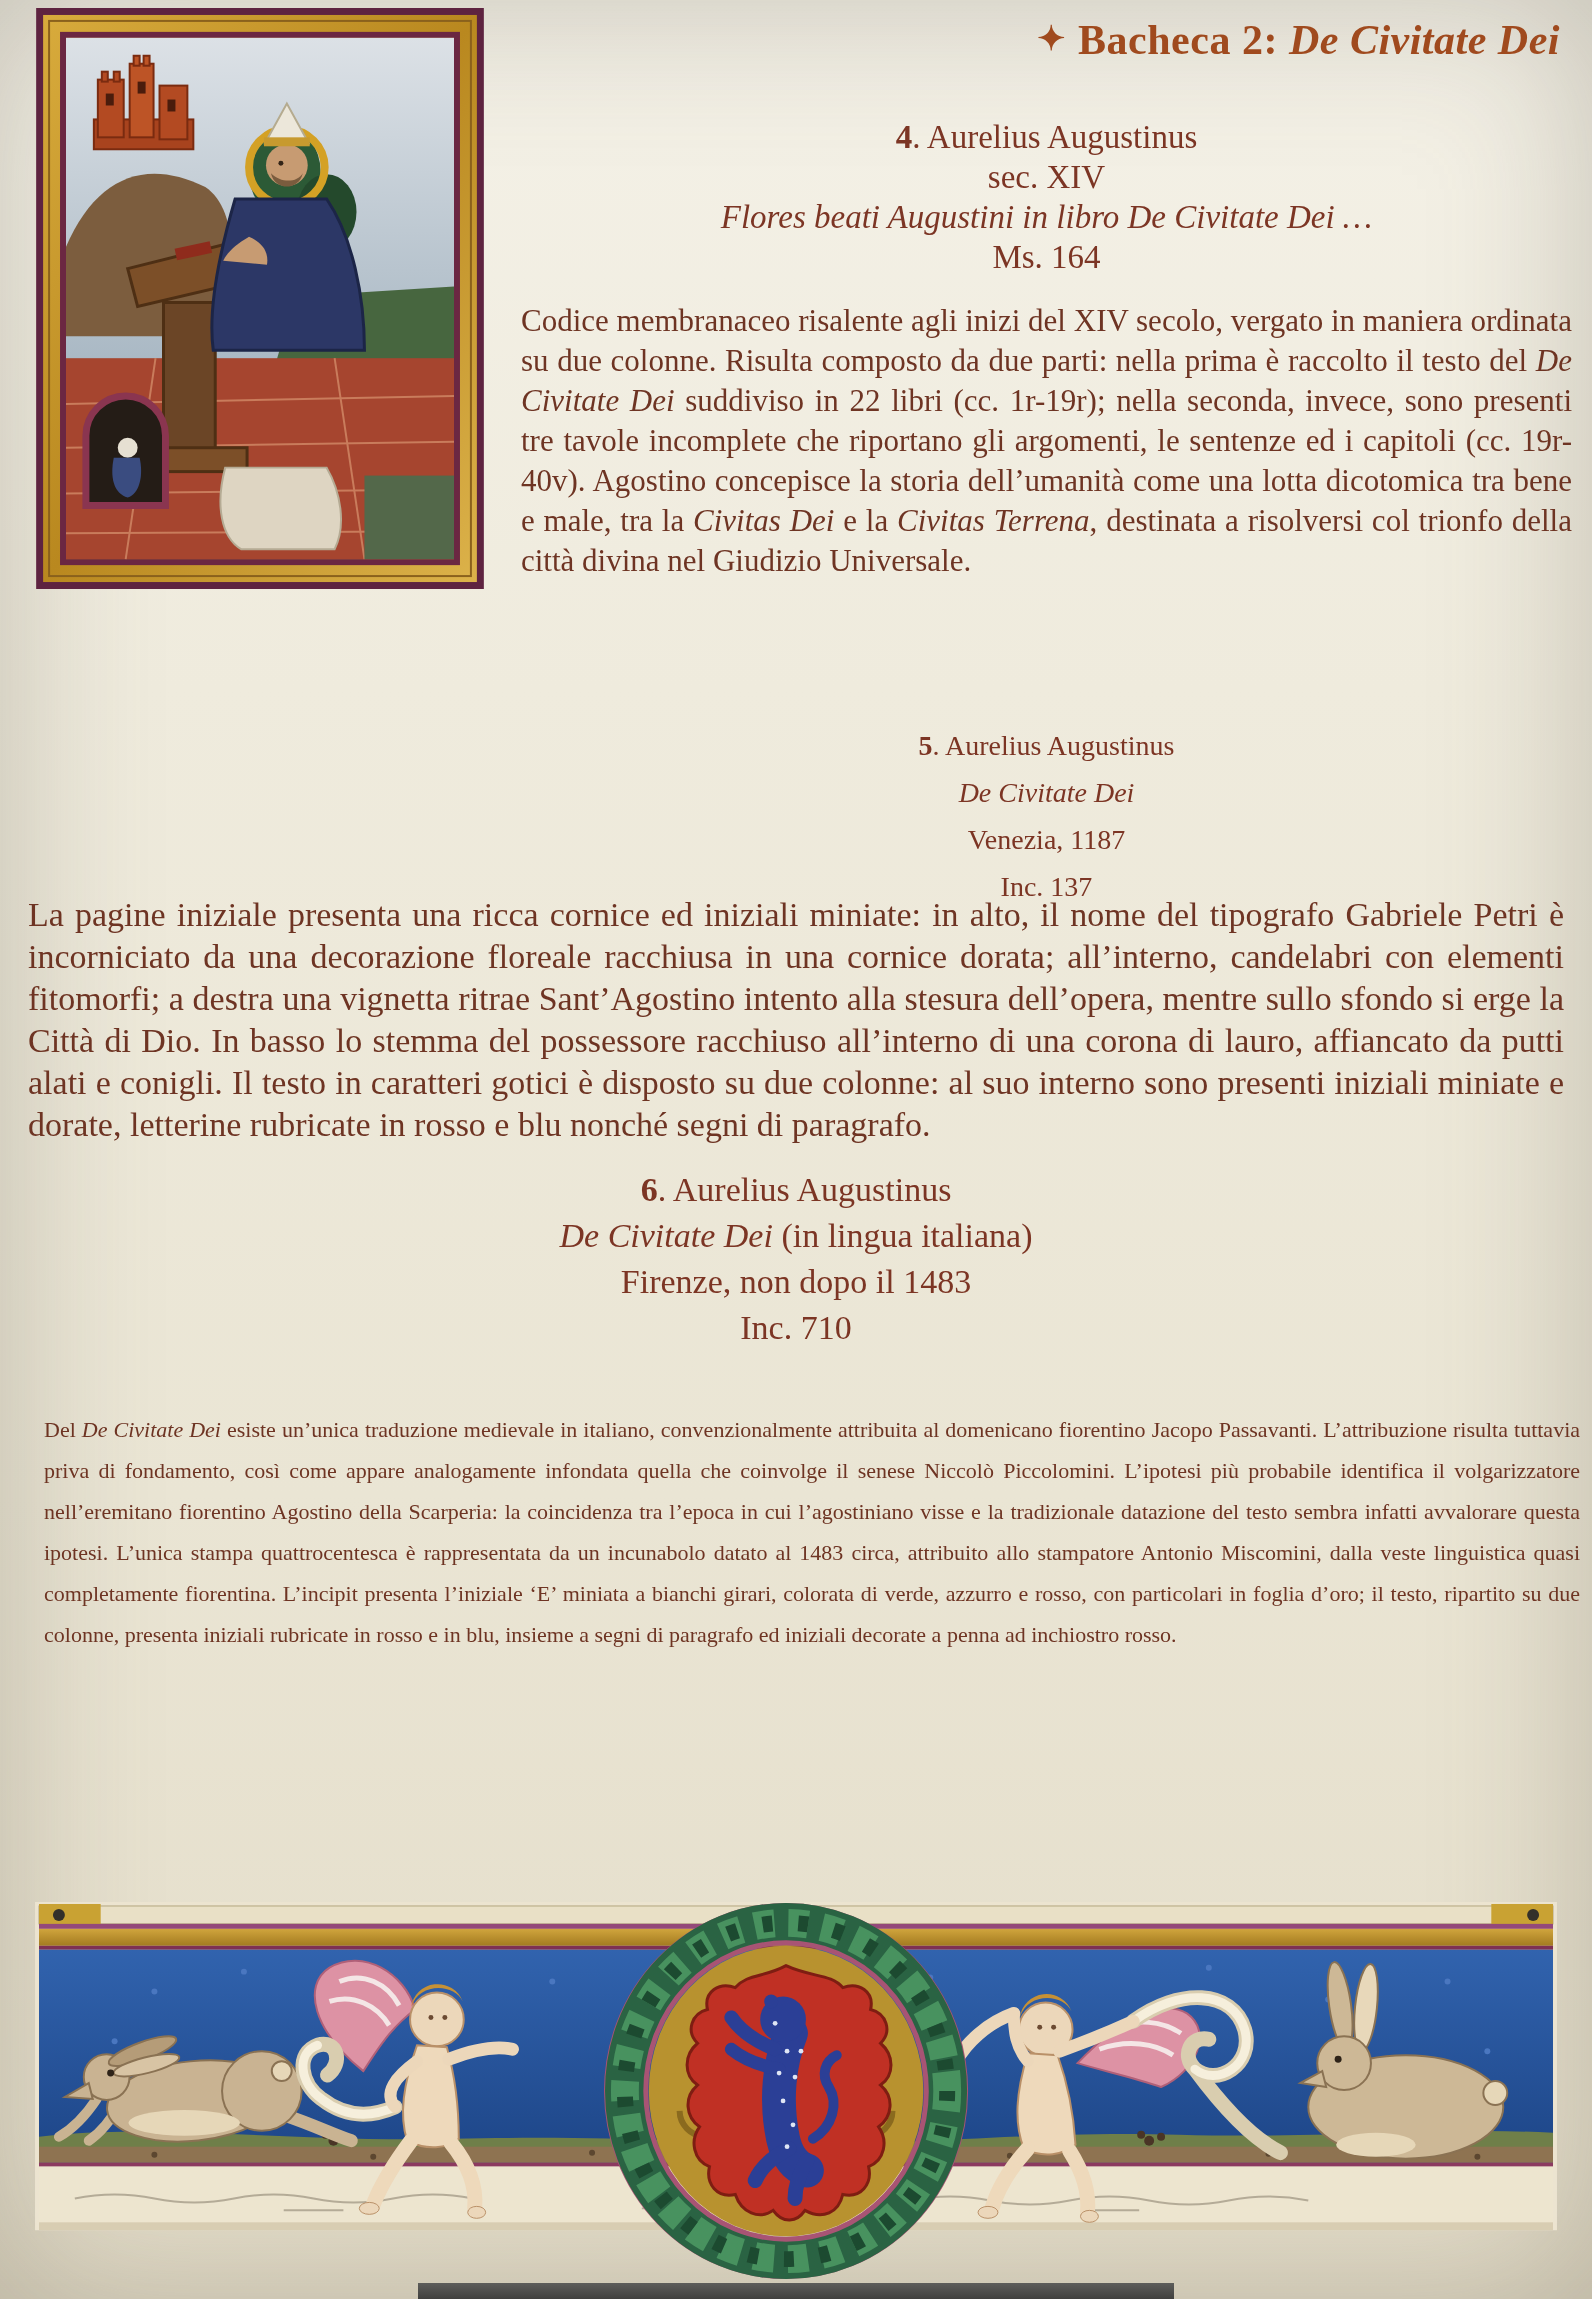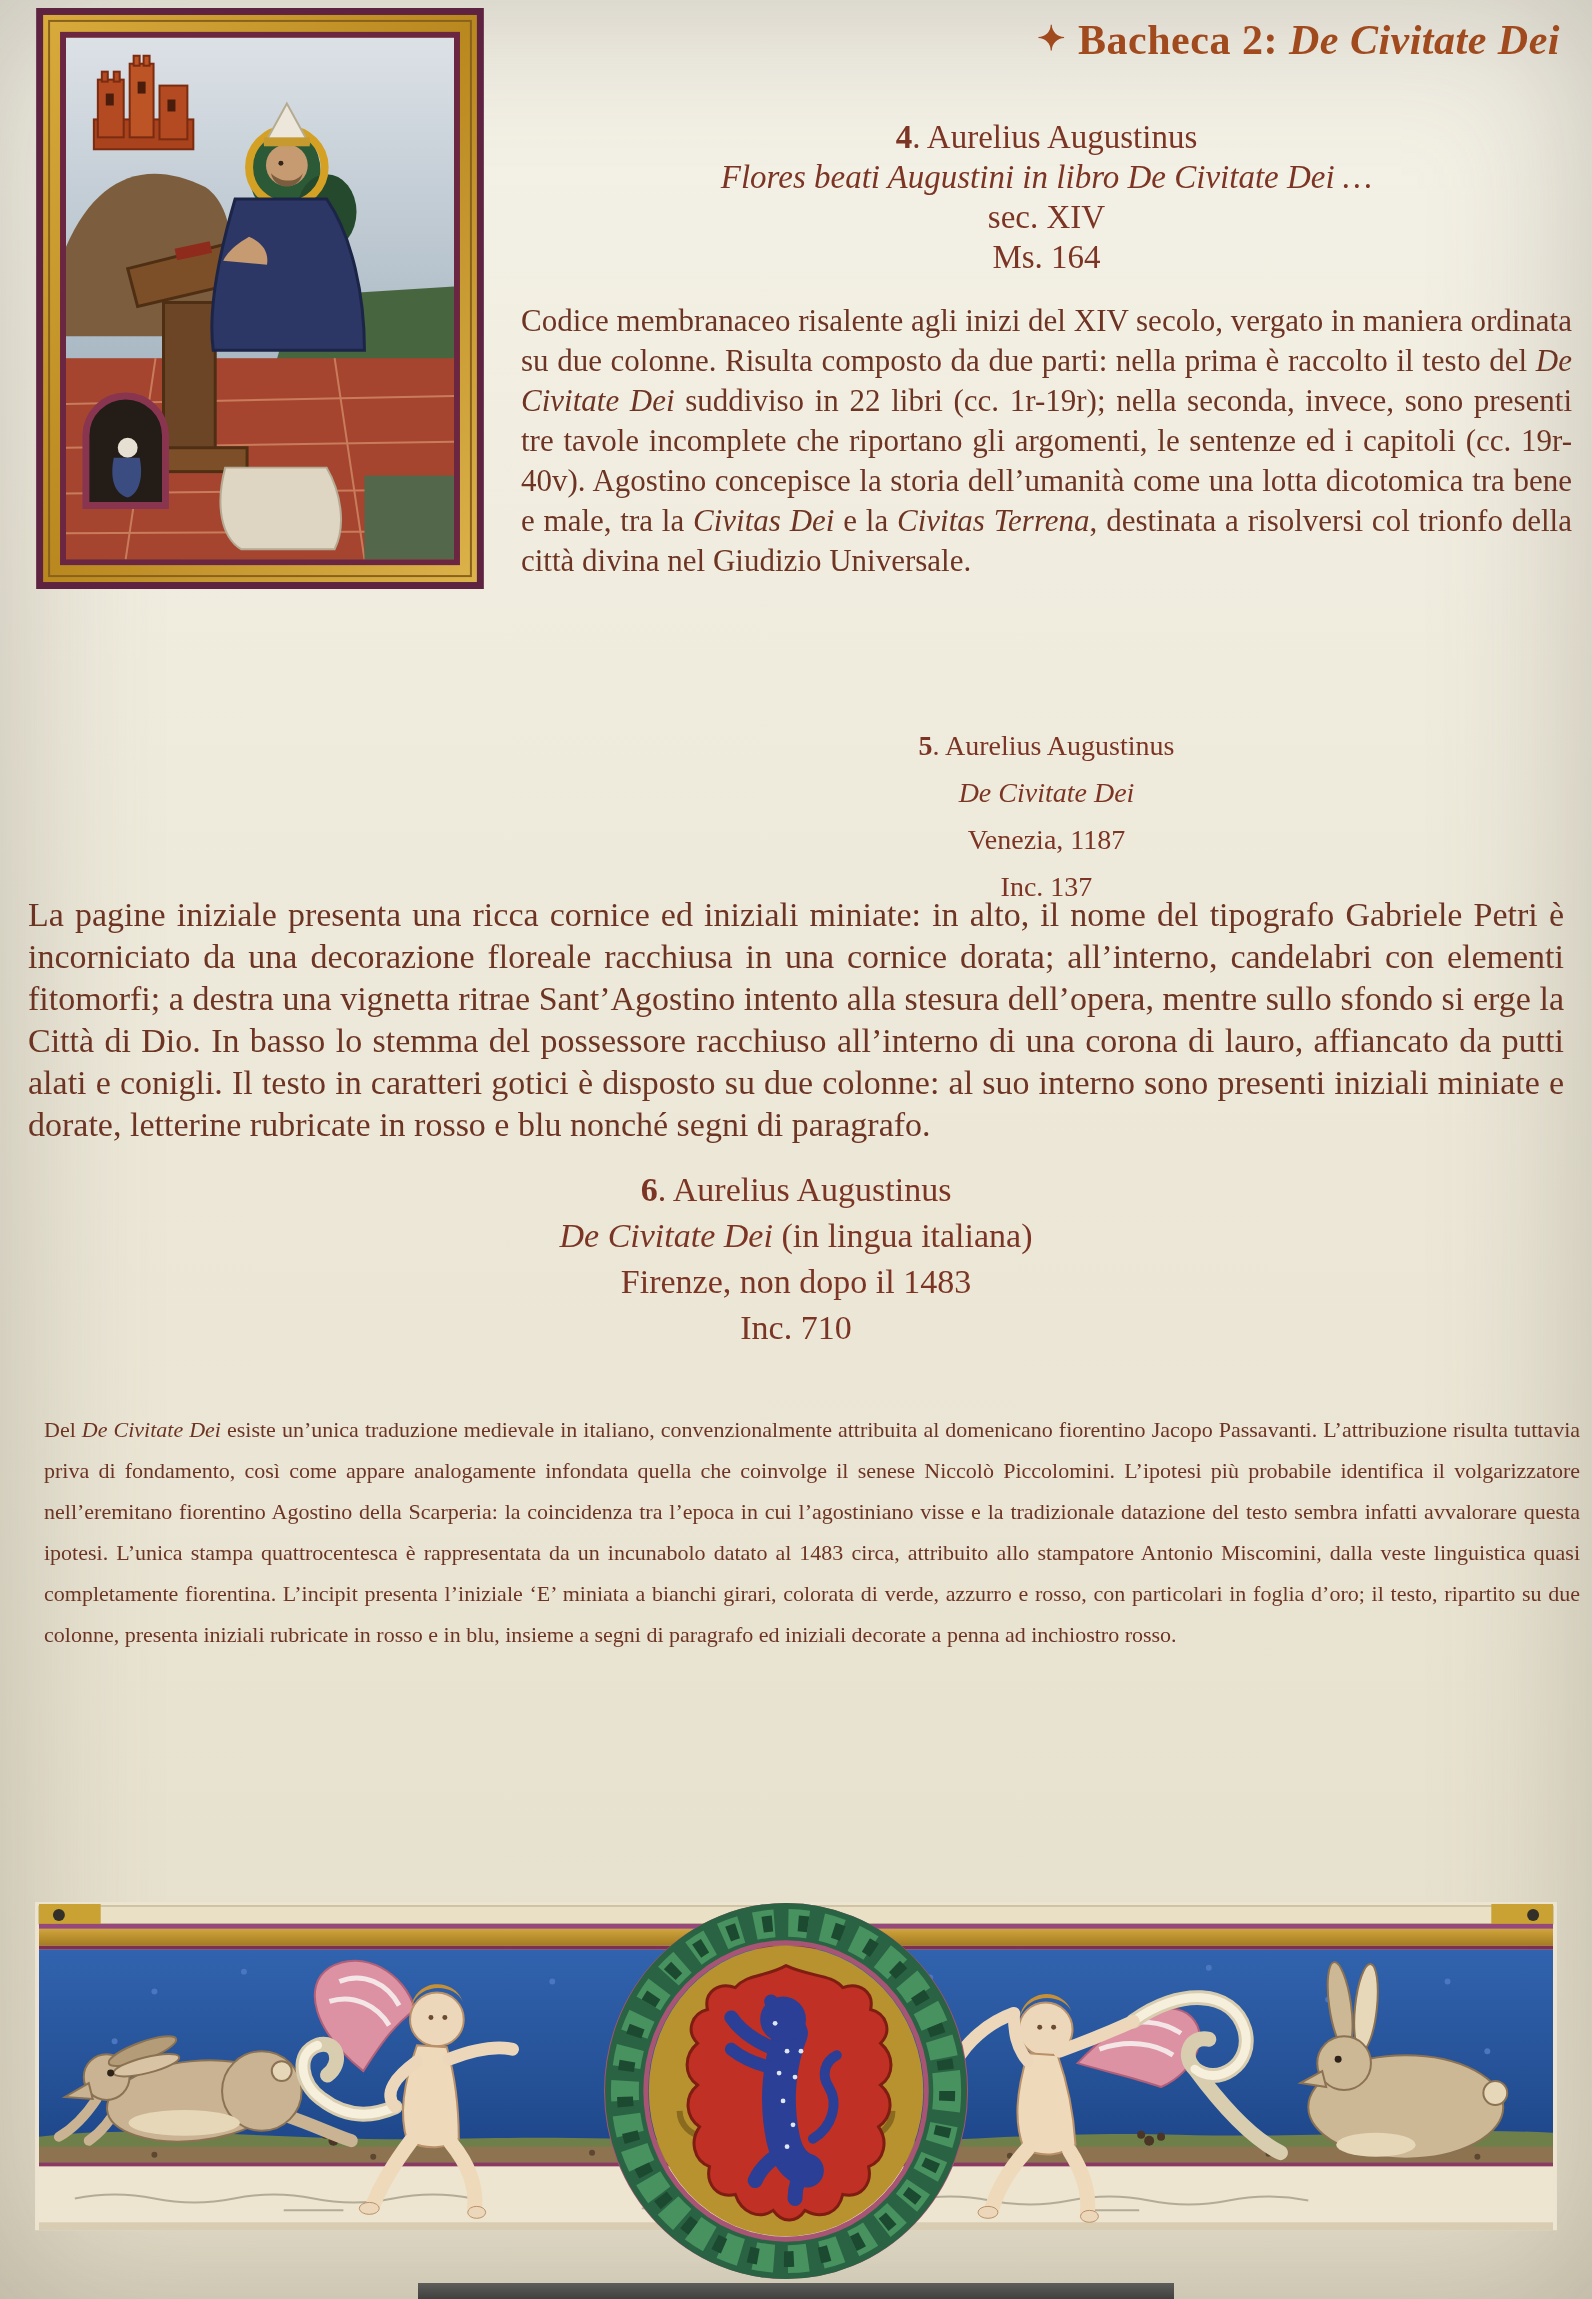--- a/index.html
+++ b/index.html
@@ -119,22 +119,22 @@
     </svg>
   </figure>
 
   <h1 class="title">
     <span class="star">✦</span><span>Bacheca 2:</span>&nbsp;<em>De Civitate Dei</em>
   </h1>
 
   <section id="entry4">
     <header class="entry-head">
       <div class="line"><b>4</b><span>. Aurelius Augustinus</span></div>
+      <div class="line">sec. XIV</div>
       <div class="line"><i>Flores beati Augustini in libro De Civitate Dei …</i></div>
-      <div class="line">sec. XIV</div>
       <div class="line">Ms. 164</div>
     </header>
     <p class="desc"><span>Codice membranaceo risalente agli inizi del XIV secolo, vergato in maniera ordinata su due colonne. Risulta composto da due parti: nella prima è raccolto il testo del </span><i>De Civitate Dei</i><span> suddiviso in 22 libri (cc. 1r-19r); nella seconda, invece, sono presenti tre tavole incomplete che riportano gli argomenti, le sentenze ed i capitoli (cc. 19r-40v). Agostino concepisce la storia dell’umanità come una lotta dicotomica tra bene e male, tra la </span><i>Civitas Dei</i><span> e la </span><i>Civitas Terrena</i><span>, destinata a risolversi col trionfo della città divina nel Giudizio Universale.</span></p>
   </section>
 
   <section id="entry5-head" class="entry-head">
     <div class="line"><b>5</b><span>. Aurelius Augustinus</span></div>
     <div class="line"><i>De Civitate Dei</i></div>
     <div class="line">Venezia, 1187</div>
     <div class="line">Inc. 137</div>

